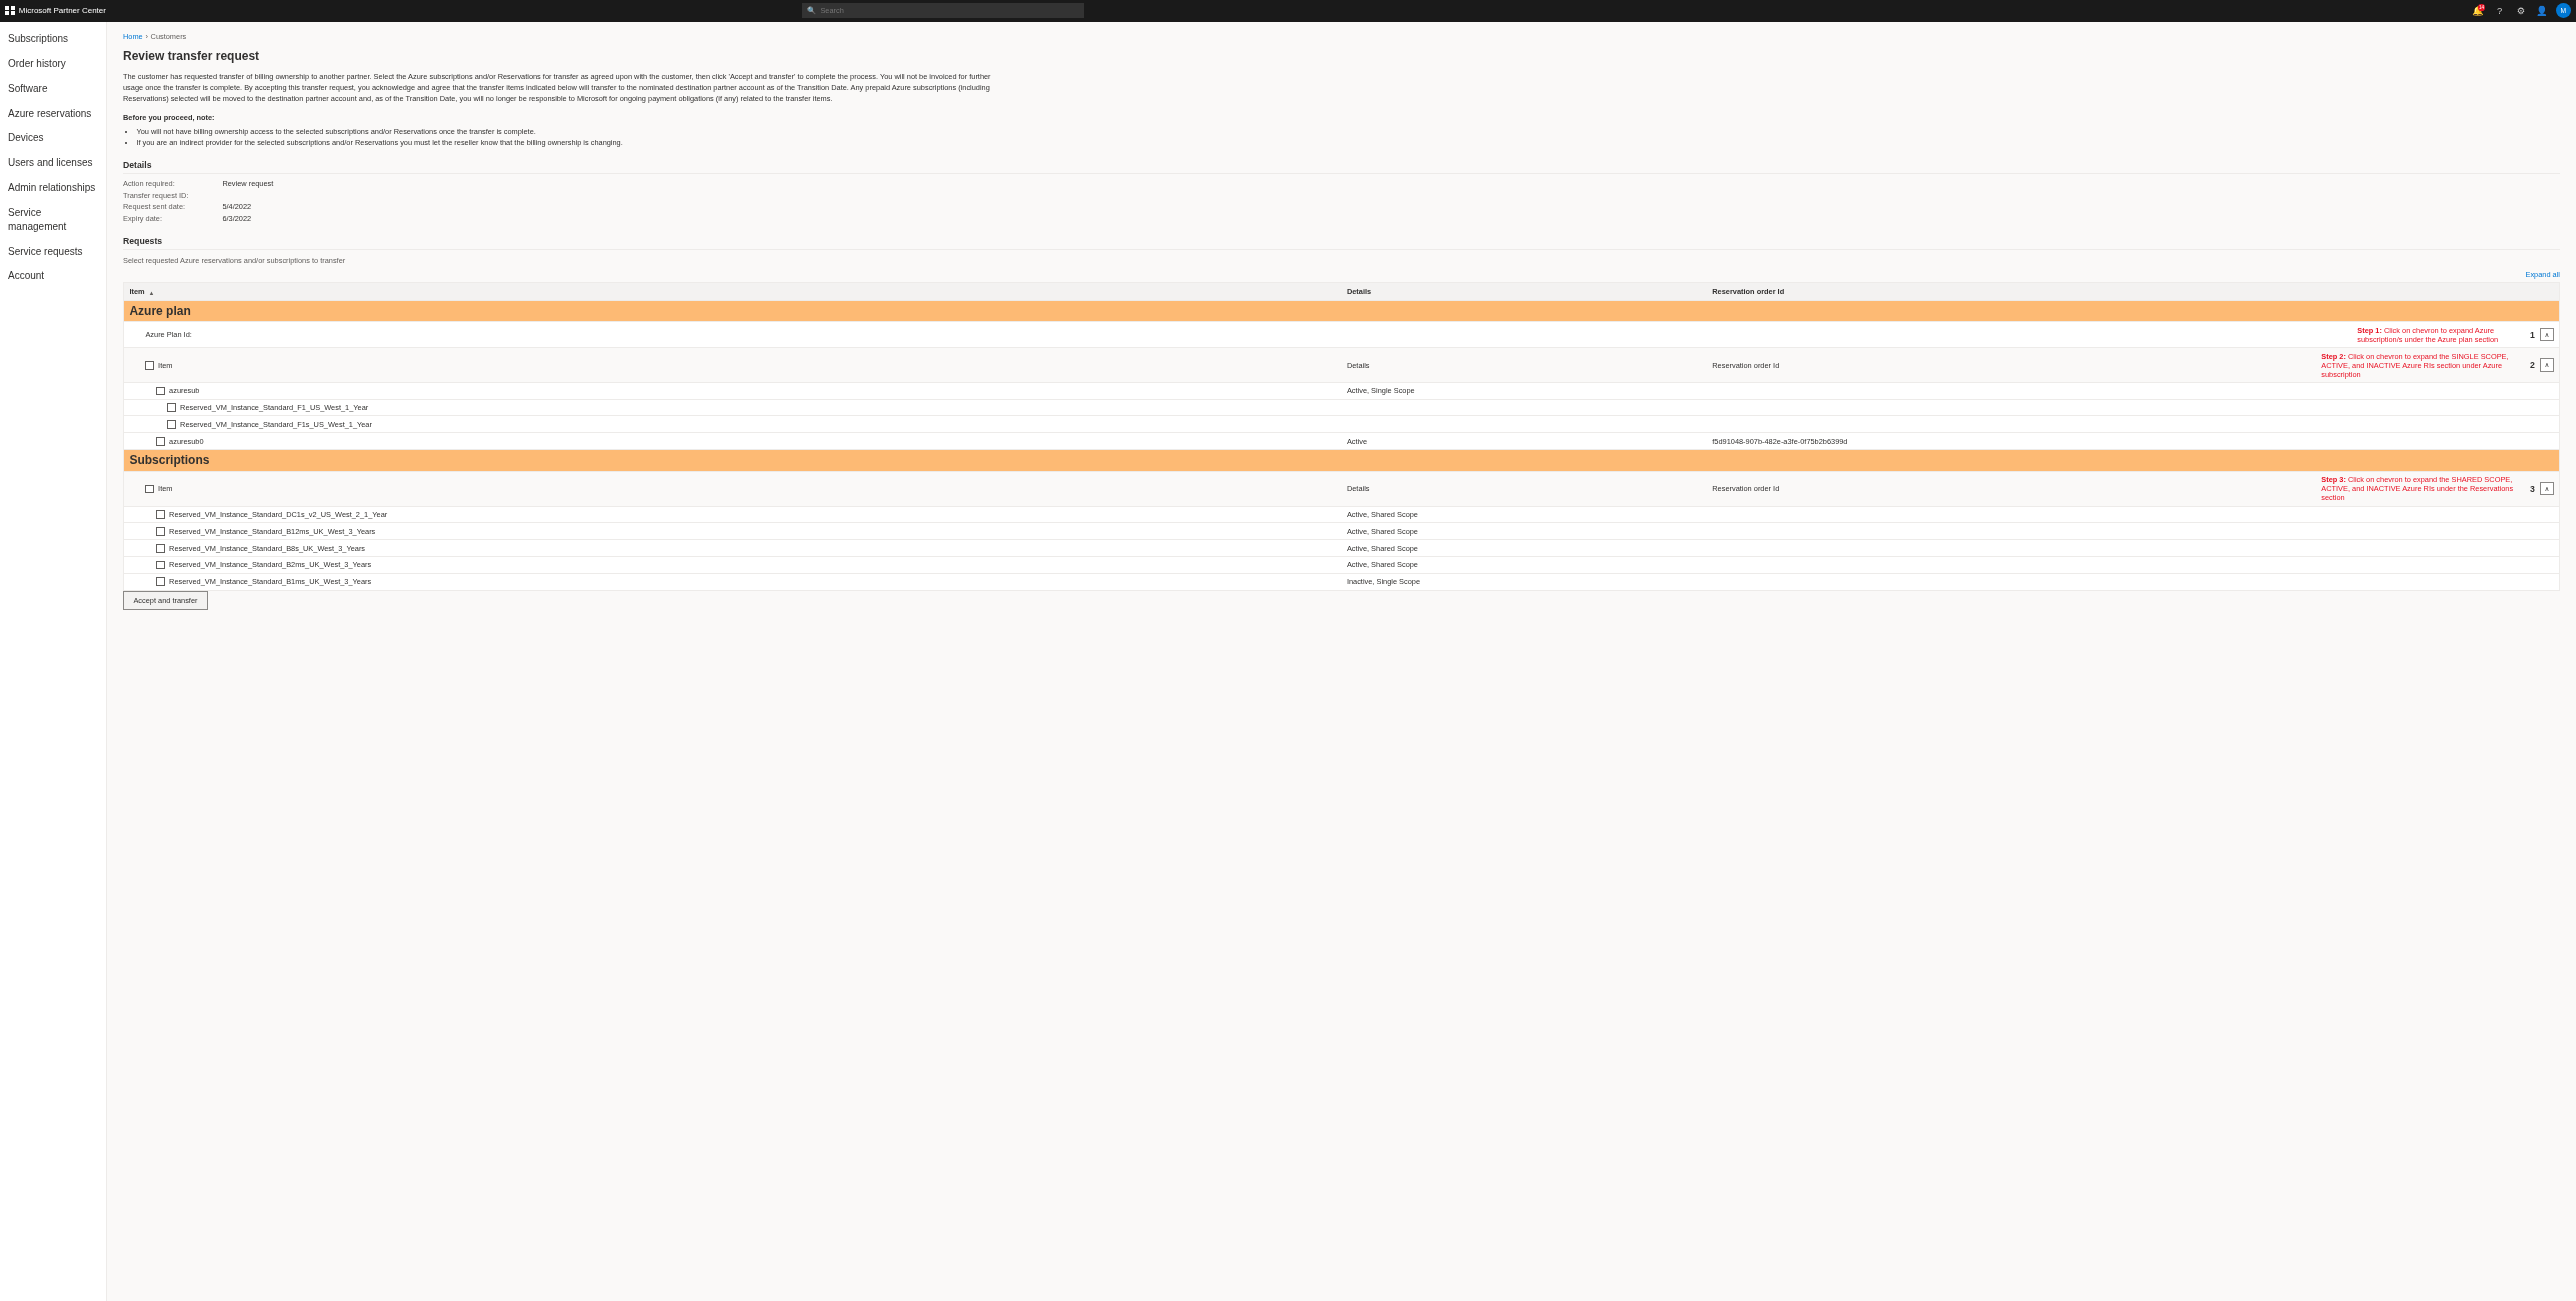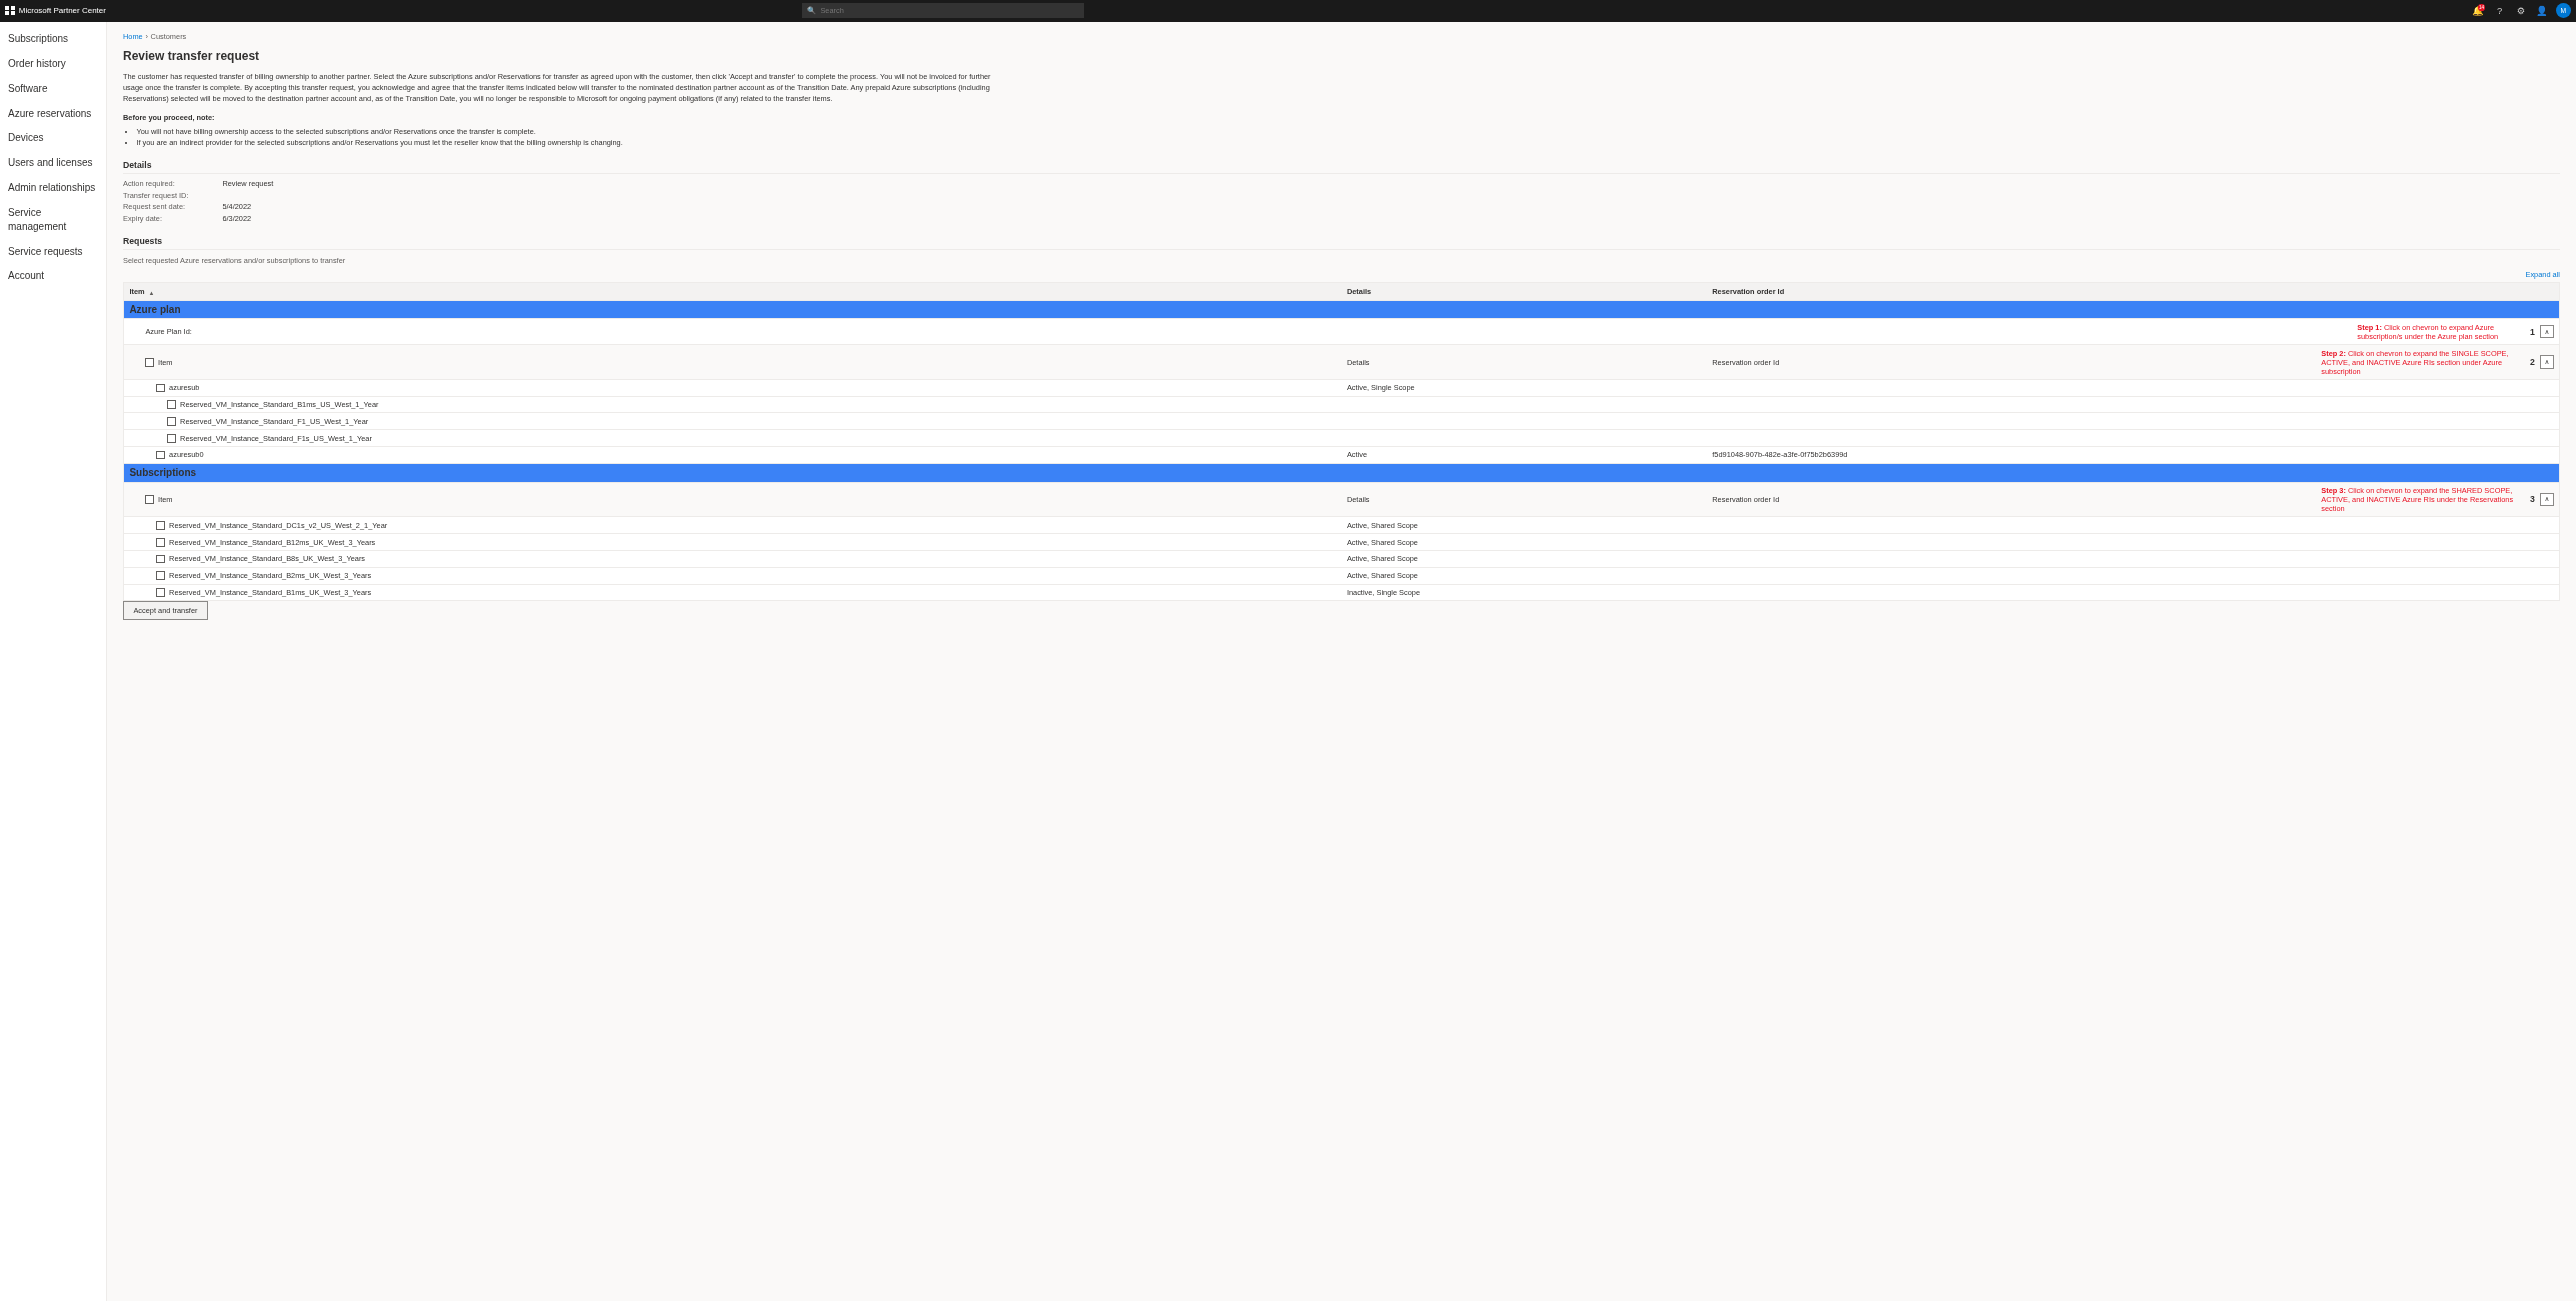--- a/index.html
+++ b/index.html
@@ -126,23 +126,23 @@
     .requests-table td {
       font-size: 7.4px;
       padding: 3.4px 5.4px;
       border-bottom: 0.7px solid #edebe9;
       color: #323130;
       vertical-align: middle;
     }
 
     
     .group-header td {
-      background: #3b82f6;
+      background: #fdba74;
       font-weight: 600;
-      font-size: 10px;
+      font-size: 12px;
     }
     .sub-group-header td {
       background: #faf9f8;
       font-size: 7.4px;
     }
 
     
     .chevron-btn {
       border: 0.7px solid #8a8886;
       background: #fff;
@@ -399,31 +399,20 @@
             </td>
             <td>Active, Single Scope</td>
             <td></td>
             <td></td>
           </tr>
 
           <tr>
             <td>
               <div class="flex-row" style="padding-left: 38px;">
                 <span class="item-checkbox"></span>
-                <span>Reserved_VM_Instance_Standard_B1ms_US_West_1_Year</span>
-              </div>
-            </td>
-            <td></td>
-            <td></td>
-            <td></td>
-          </tr>
-          <tr>
-            <td>
-              <div class="flex-row" style="padding-left: 38px;">
-                <span class="item-checkbox"></span>
                 <span>Reserved_VM_Instance_Standard_F1_US_West_1_Year</span>
               </div>
             </td>
             <td></td>
             <td></td>
             <td></td>
           </tr>
           <tr>
             <td>
               <div class="flex-row" style="padding-left: 38px;">

